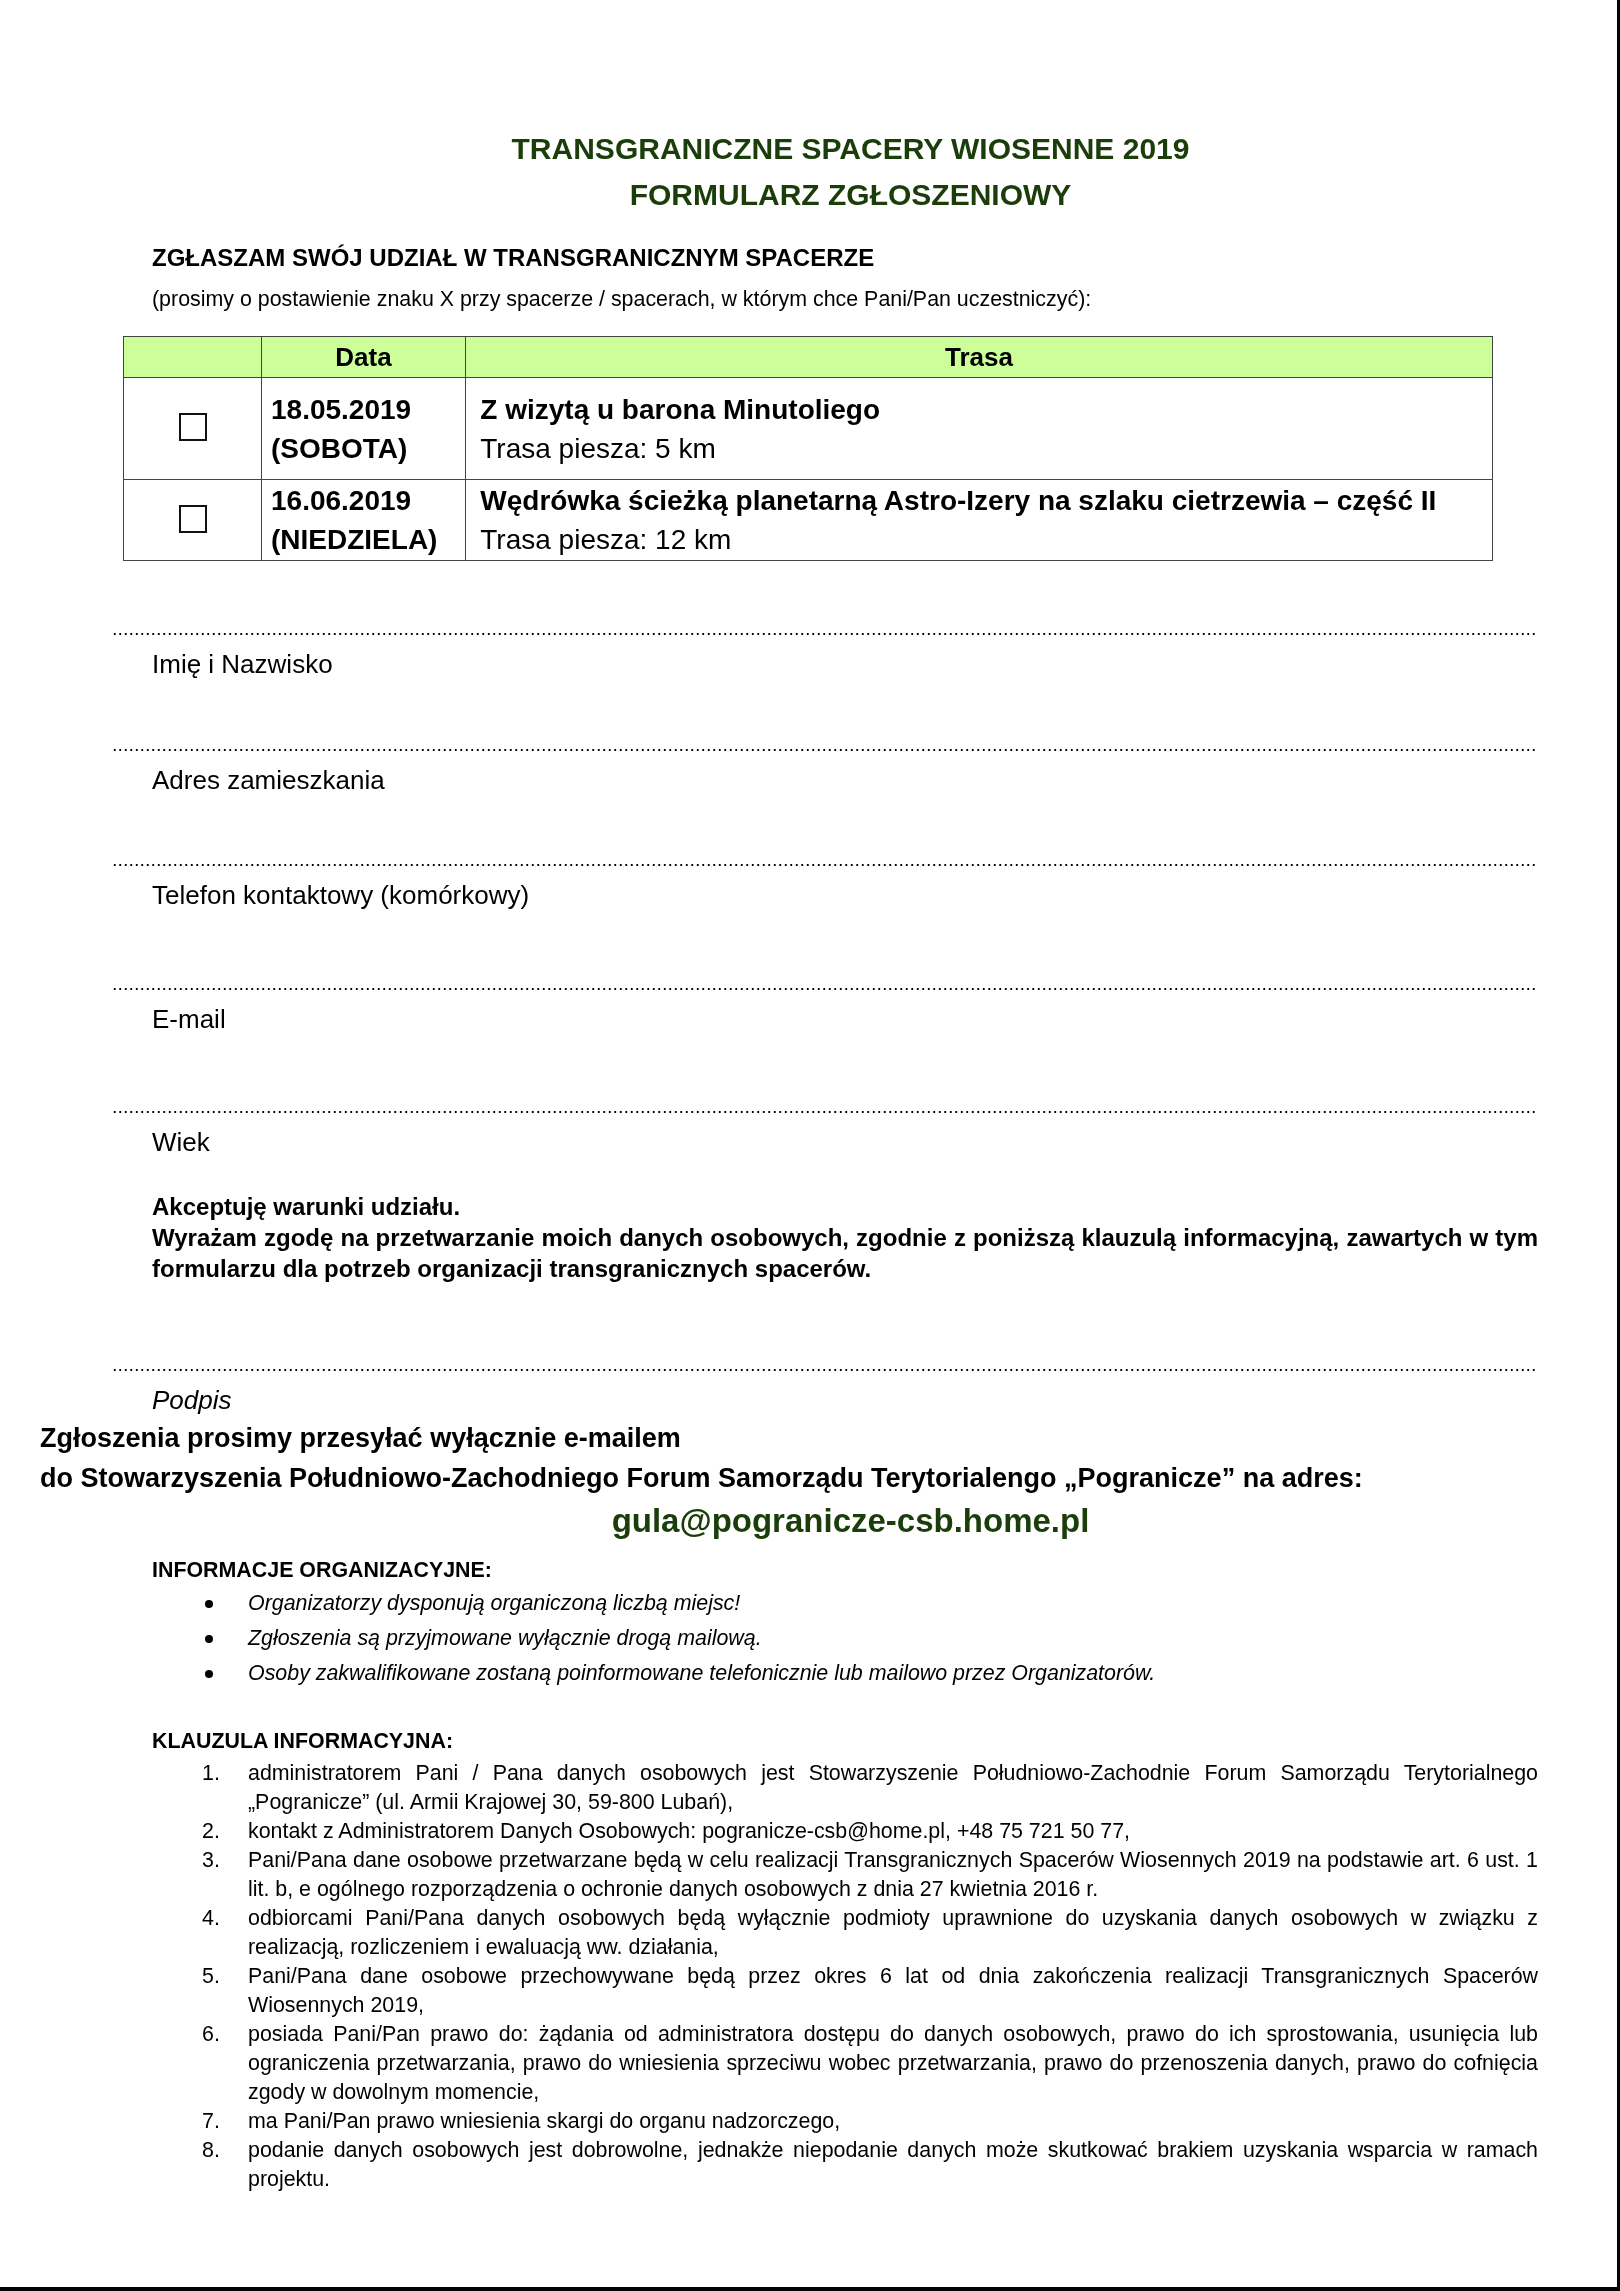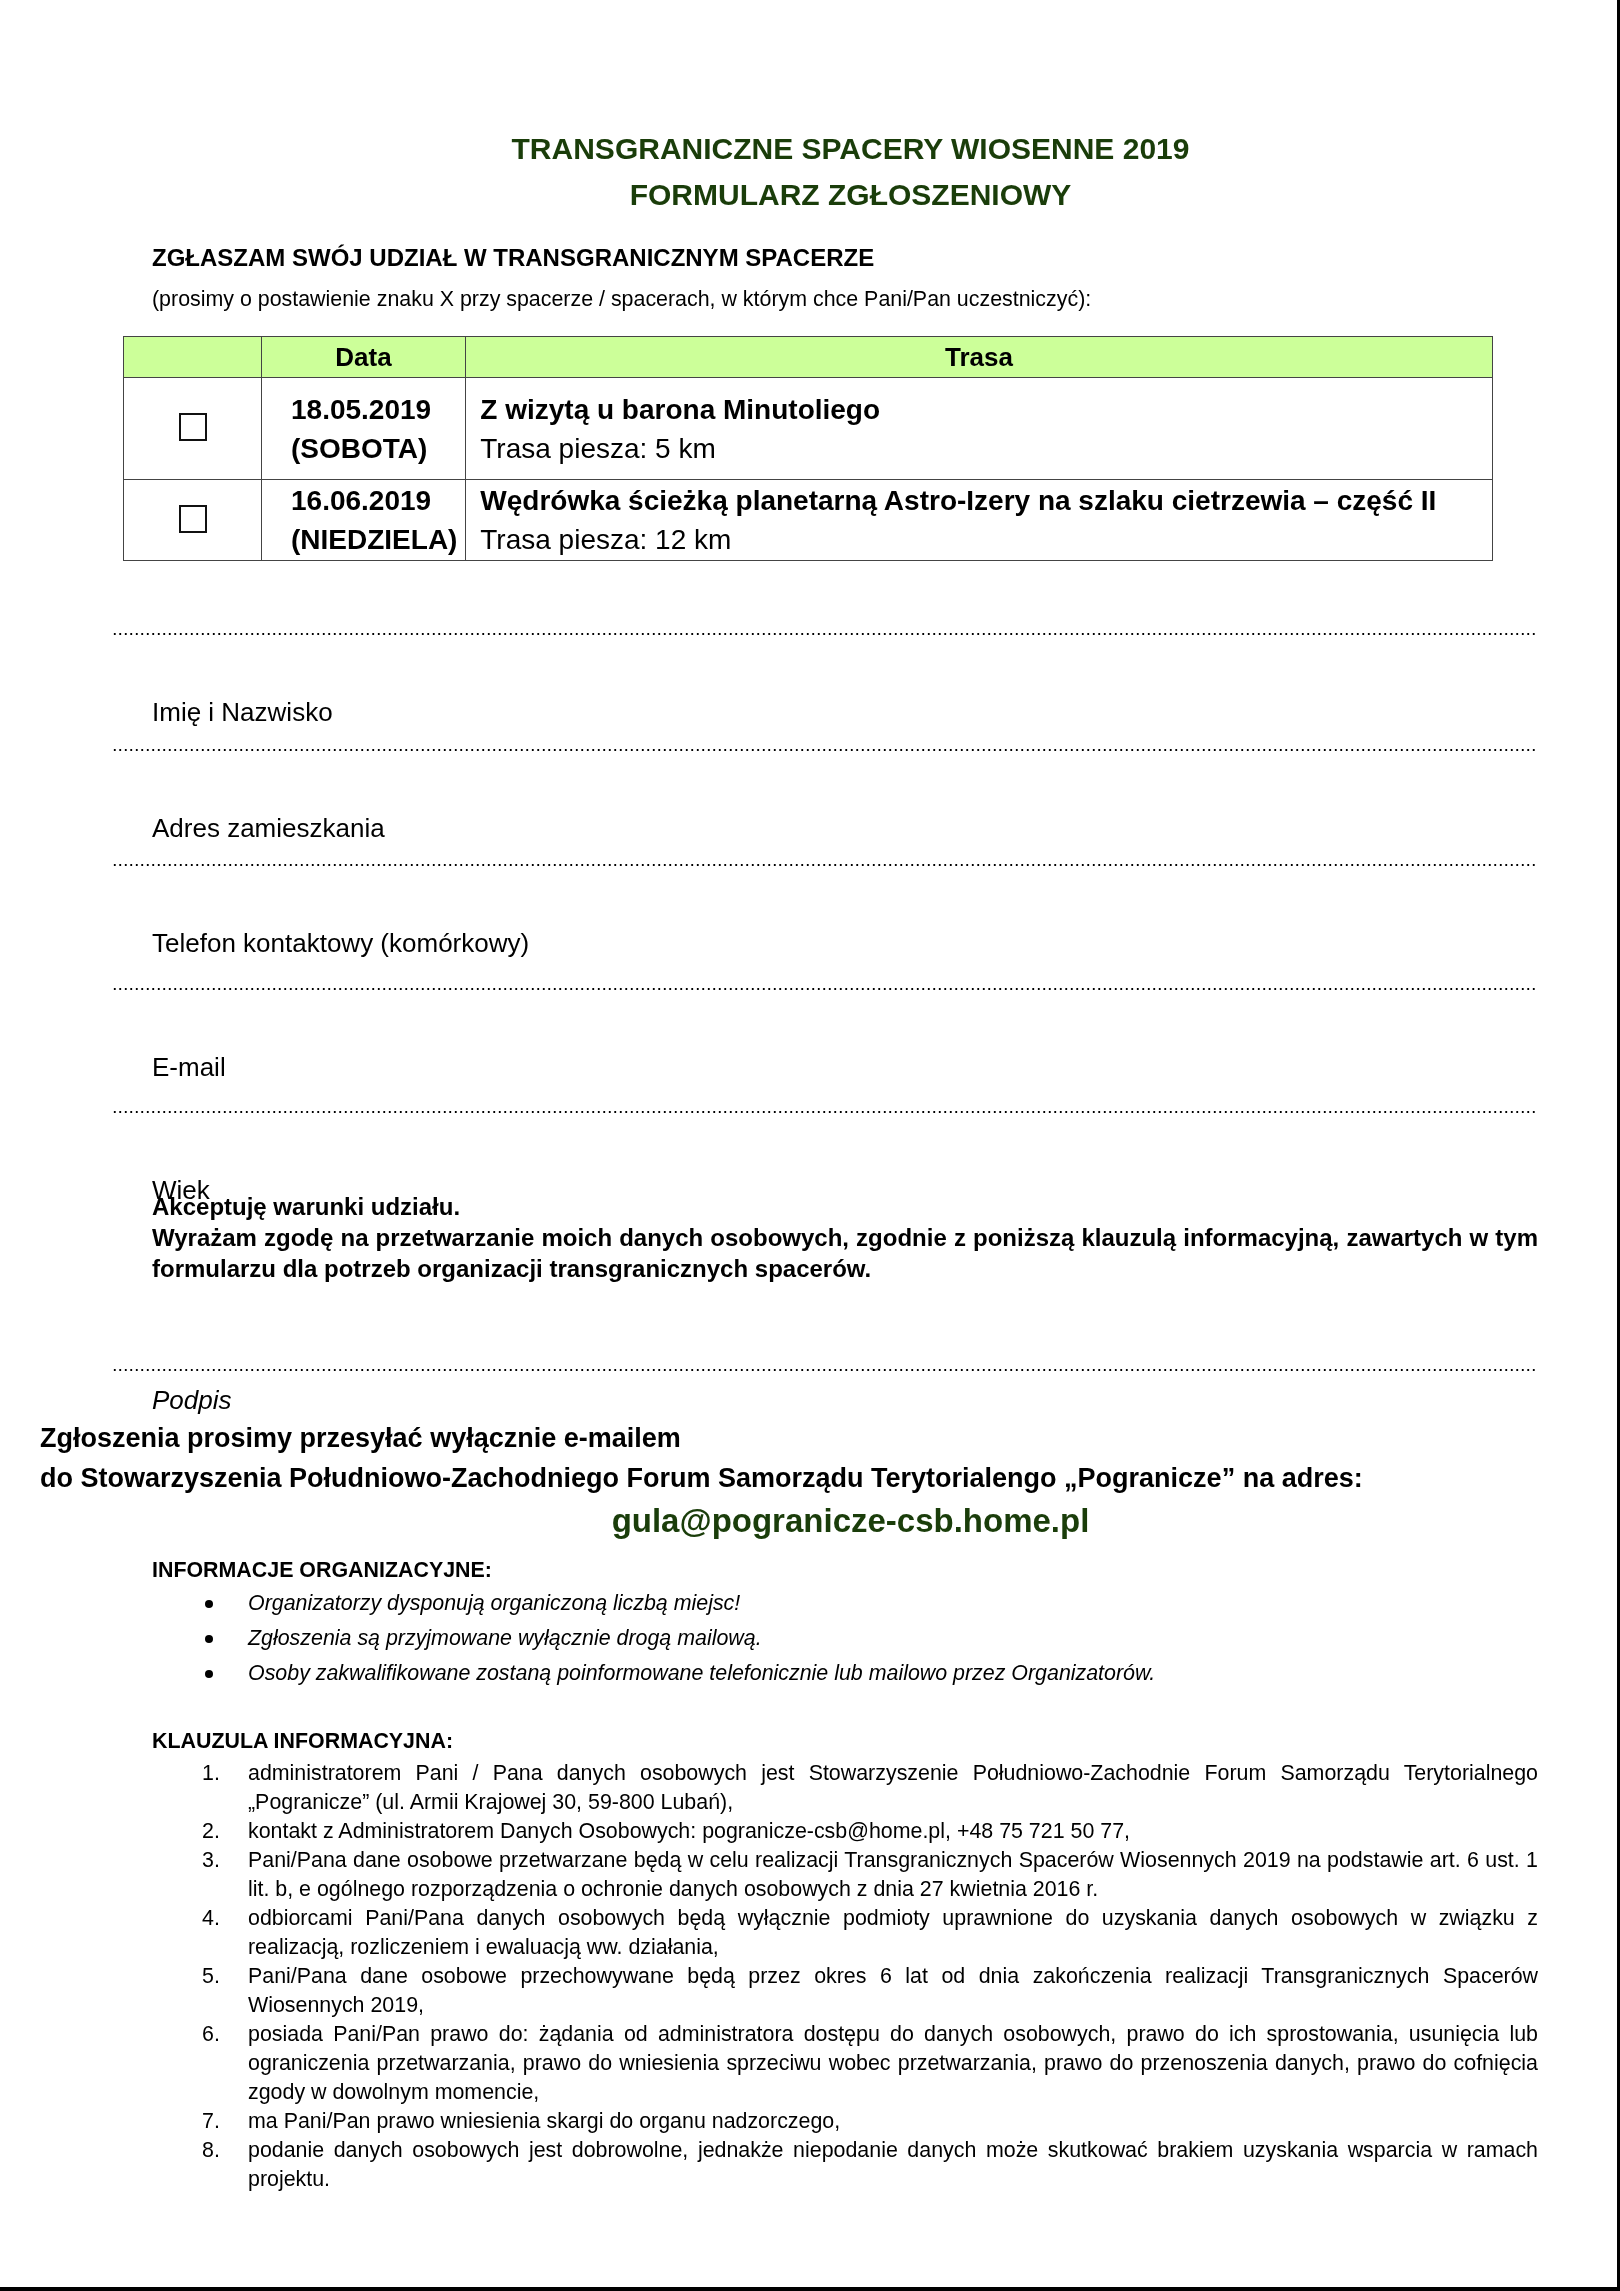--- a/index.html
+++ b/index.html
@@ -17,29 +17,29 @@
   .sec-sub { left: 112px; top: 287px; font-size: 21.4px; }
 
   table.walks { position: absolute; left: 123px; top: 336px; width: 1370px; border-collapse: collapse; border-radius: 14px; }
   table.walks td, table.walks th { border: 1.3px solid #444; padding: 0; vertical-align: middle; }
   table.walks th { background: #ccff99; font-size: 26px; font-weight: bold; height: 40px; text-align: center; }
   .c-check { width: 137px; text-align: center; }
   .c-date { width: 194px; padding-left: 9px !important; }
   .c-route { padding-left: 14.3px !important; }
   .row1 { height: 102px; }
   .row2 { height: 81px; }
-  .date-line { font-weight: bold; font-size: 28px; line-height: 39px; margin-left: 20px; }
+  .date-line { font-weight: bold; font-size: 28px; line-height: 39px; }
   .route-name { font-weight: bold; font-size: 28px; line-height: 39px; }
   .route-len { font-size: 28px; line-height: 39px; }
   .checkbox { display: inline-block; width: 28px; height: 28px; border: 2.2px solid #111; box-sizing: border-box; cursor: pointer; }
 
   .dots { left: 112px; width: 1386px; height: 3.6px;
           background-image: radial-gradient(circle, #000 1.2px, transparent 1.4px);
           background-size: 5.5px 3.6px; background-repeat: repeat-x; }
-  .field-label { left: 112px; font-size: 26px; margin-top: 48px; }
+  .field-label { left: 112px; font-size: 26px; }
 
   .consent { left: 112px; width: 1386px; font-weight: bold; font-size: 24px; line-height: 31px; white-space: normal; }
   .consent .just { text-align: justify; text-align-last: left; }
   .podpis { left: 112px; font-style: italic; font-size: 26px; }
 
   .center-bold { left: 0; width: 1621px; text-align: left; font-weight: bold; font-size: 27px; }
   .email { left: 0; width: 1621px; text-align: center; font-weight: bold; font-size: 33px; color: #1a3d0a; }
 
   .info-head { left: 112px; font-weight: bold; font-size: 21.4px; }
   .bullets { left: 112px; width: 1386px; font-size: 21.4px; }

